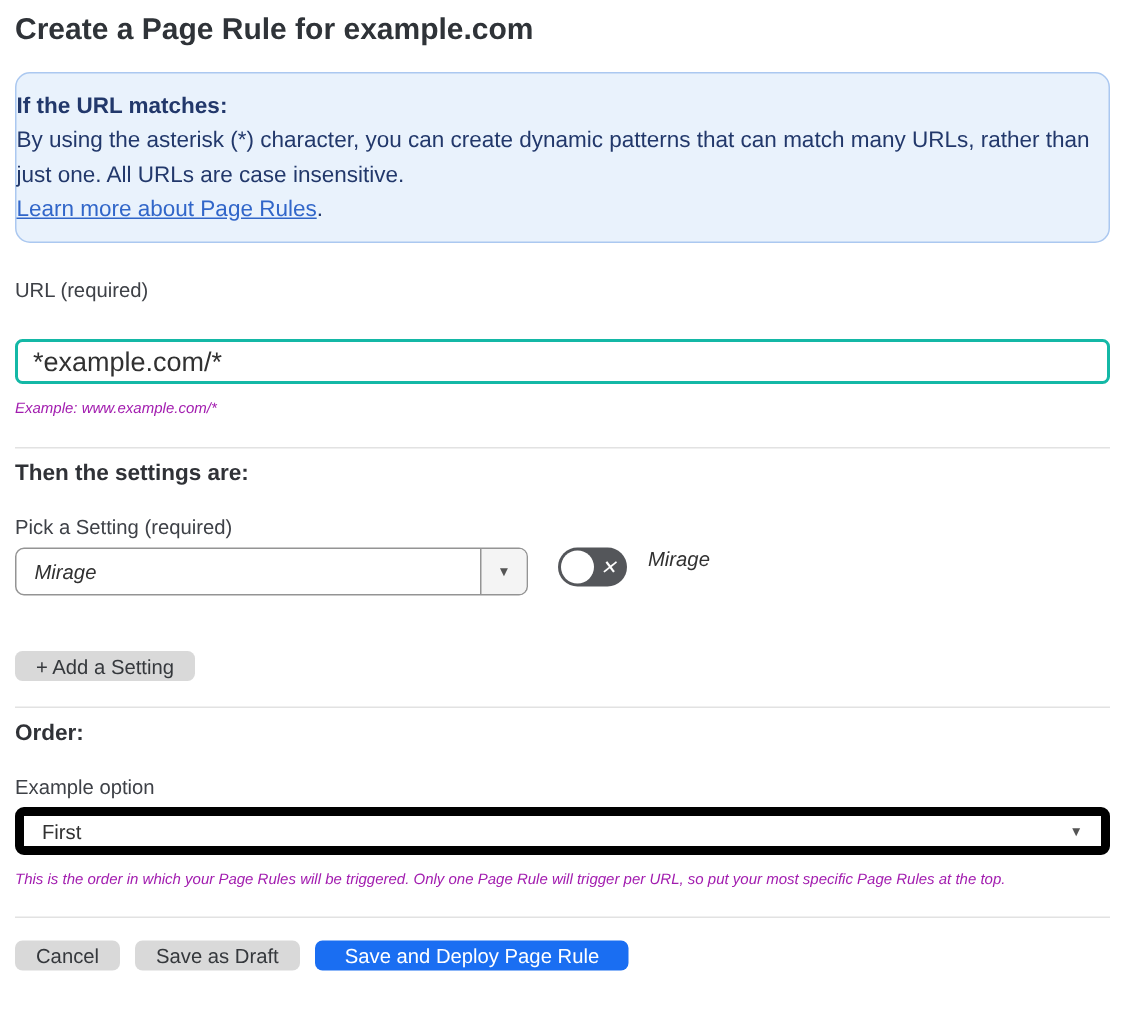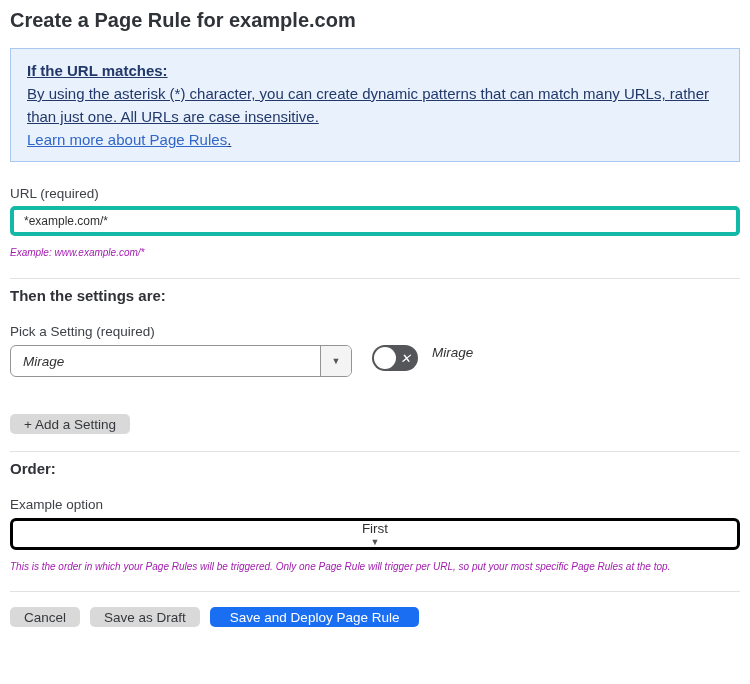--- a/index.html
+++ b/index.html
@@ -16,57 +16,56 @@
     font-size: 20px;
     font-weight: bold;
     color: #2f3338;
     line-height: 24px;
     margin-bottom: 16px;
   }
   
   .info-box {
     background: #e9f2fc;
     border: 1px solid #abc8f0;
-    border-radius: 0;
-    padding: 10px 16px;
+    border-radius: 10px;
+    padding: 10px 0;
     font-size: 15px;
     line-height: 23px;
     color: #22386b;
     margin-bottom: 23px;
-    text-decoration: underline;
   }
   .info-box .info-heading { font-weight: bold; }
   .info-box a.info-link {
     color: #3166c9;
     text-decoration: underline;
     cursor: pointer;
   }
   
   .field-label {
     font-size: 13.5px;
     color: #3e4147;
     line-height: 17px;
-    margin-bottom: 4px;
+    margin-bottom: 24px;
   }
   .helper-text {
     font-size: 10px;
     color: #a21caf;
     line-height: 22px;
     margin-top: 6px;
     font-style: italic;
   }
   
   .text-input {
     width: 100%;
     height: 30px;
-    border: 4px solid #14b8a6;
+    border: 2px solid #14b8a6;
     border-radius: 5px;
     padding: 4px 10px;
     font-family: "Liberation Sans", sans-serif;
-    font-size: 12px;
+    font-size: 18px;
     color: #313131;
     background: #ffffff;
     outline: none;
   }
   hr.divider {
     border: none;
     border-top: 1px solid #e2e2e2;
     margin: 14px 0 0 0;
   }
   .section-heading {
@@ -150,30 +149,29 @@
     font-size: 13.5px;
     cursor: pointer;
   }
   .btn-gray { background: #d9d9d9; color: #35383c; padding: 0 14px; }
   .btn-blue { background: #1a6ef2; color: #ffffff; padding: 0 20px; }
   .add-setting-btn { margin-top: 37px; }
   
   .order-select {
     width: 100%;
     height: 32px;
-    border: 3px solid #000000;
+    border: 6px solid #000000;
     border-radius: 6px;
     background: #ffffff;
     display: flex;
     align-items: center;
     padding: 0 12px;
     font-size: 13.5px;
     color: #313131;
     cursor: pointer;
-    flex-direction: column;
   }
   .order-select .sel-value { flex: 1; }
   .order-helper { max-width: 720px; margin-top: 6px; line-height: 22px; }
   
   .footer-row {
     display: flex;
     align-items: center;
     gap: 10px;
     margin-top: 15px;
   }

